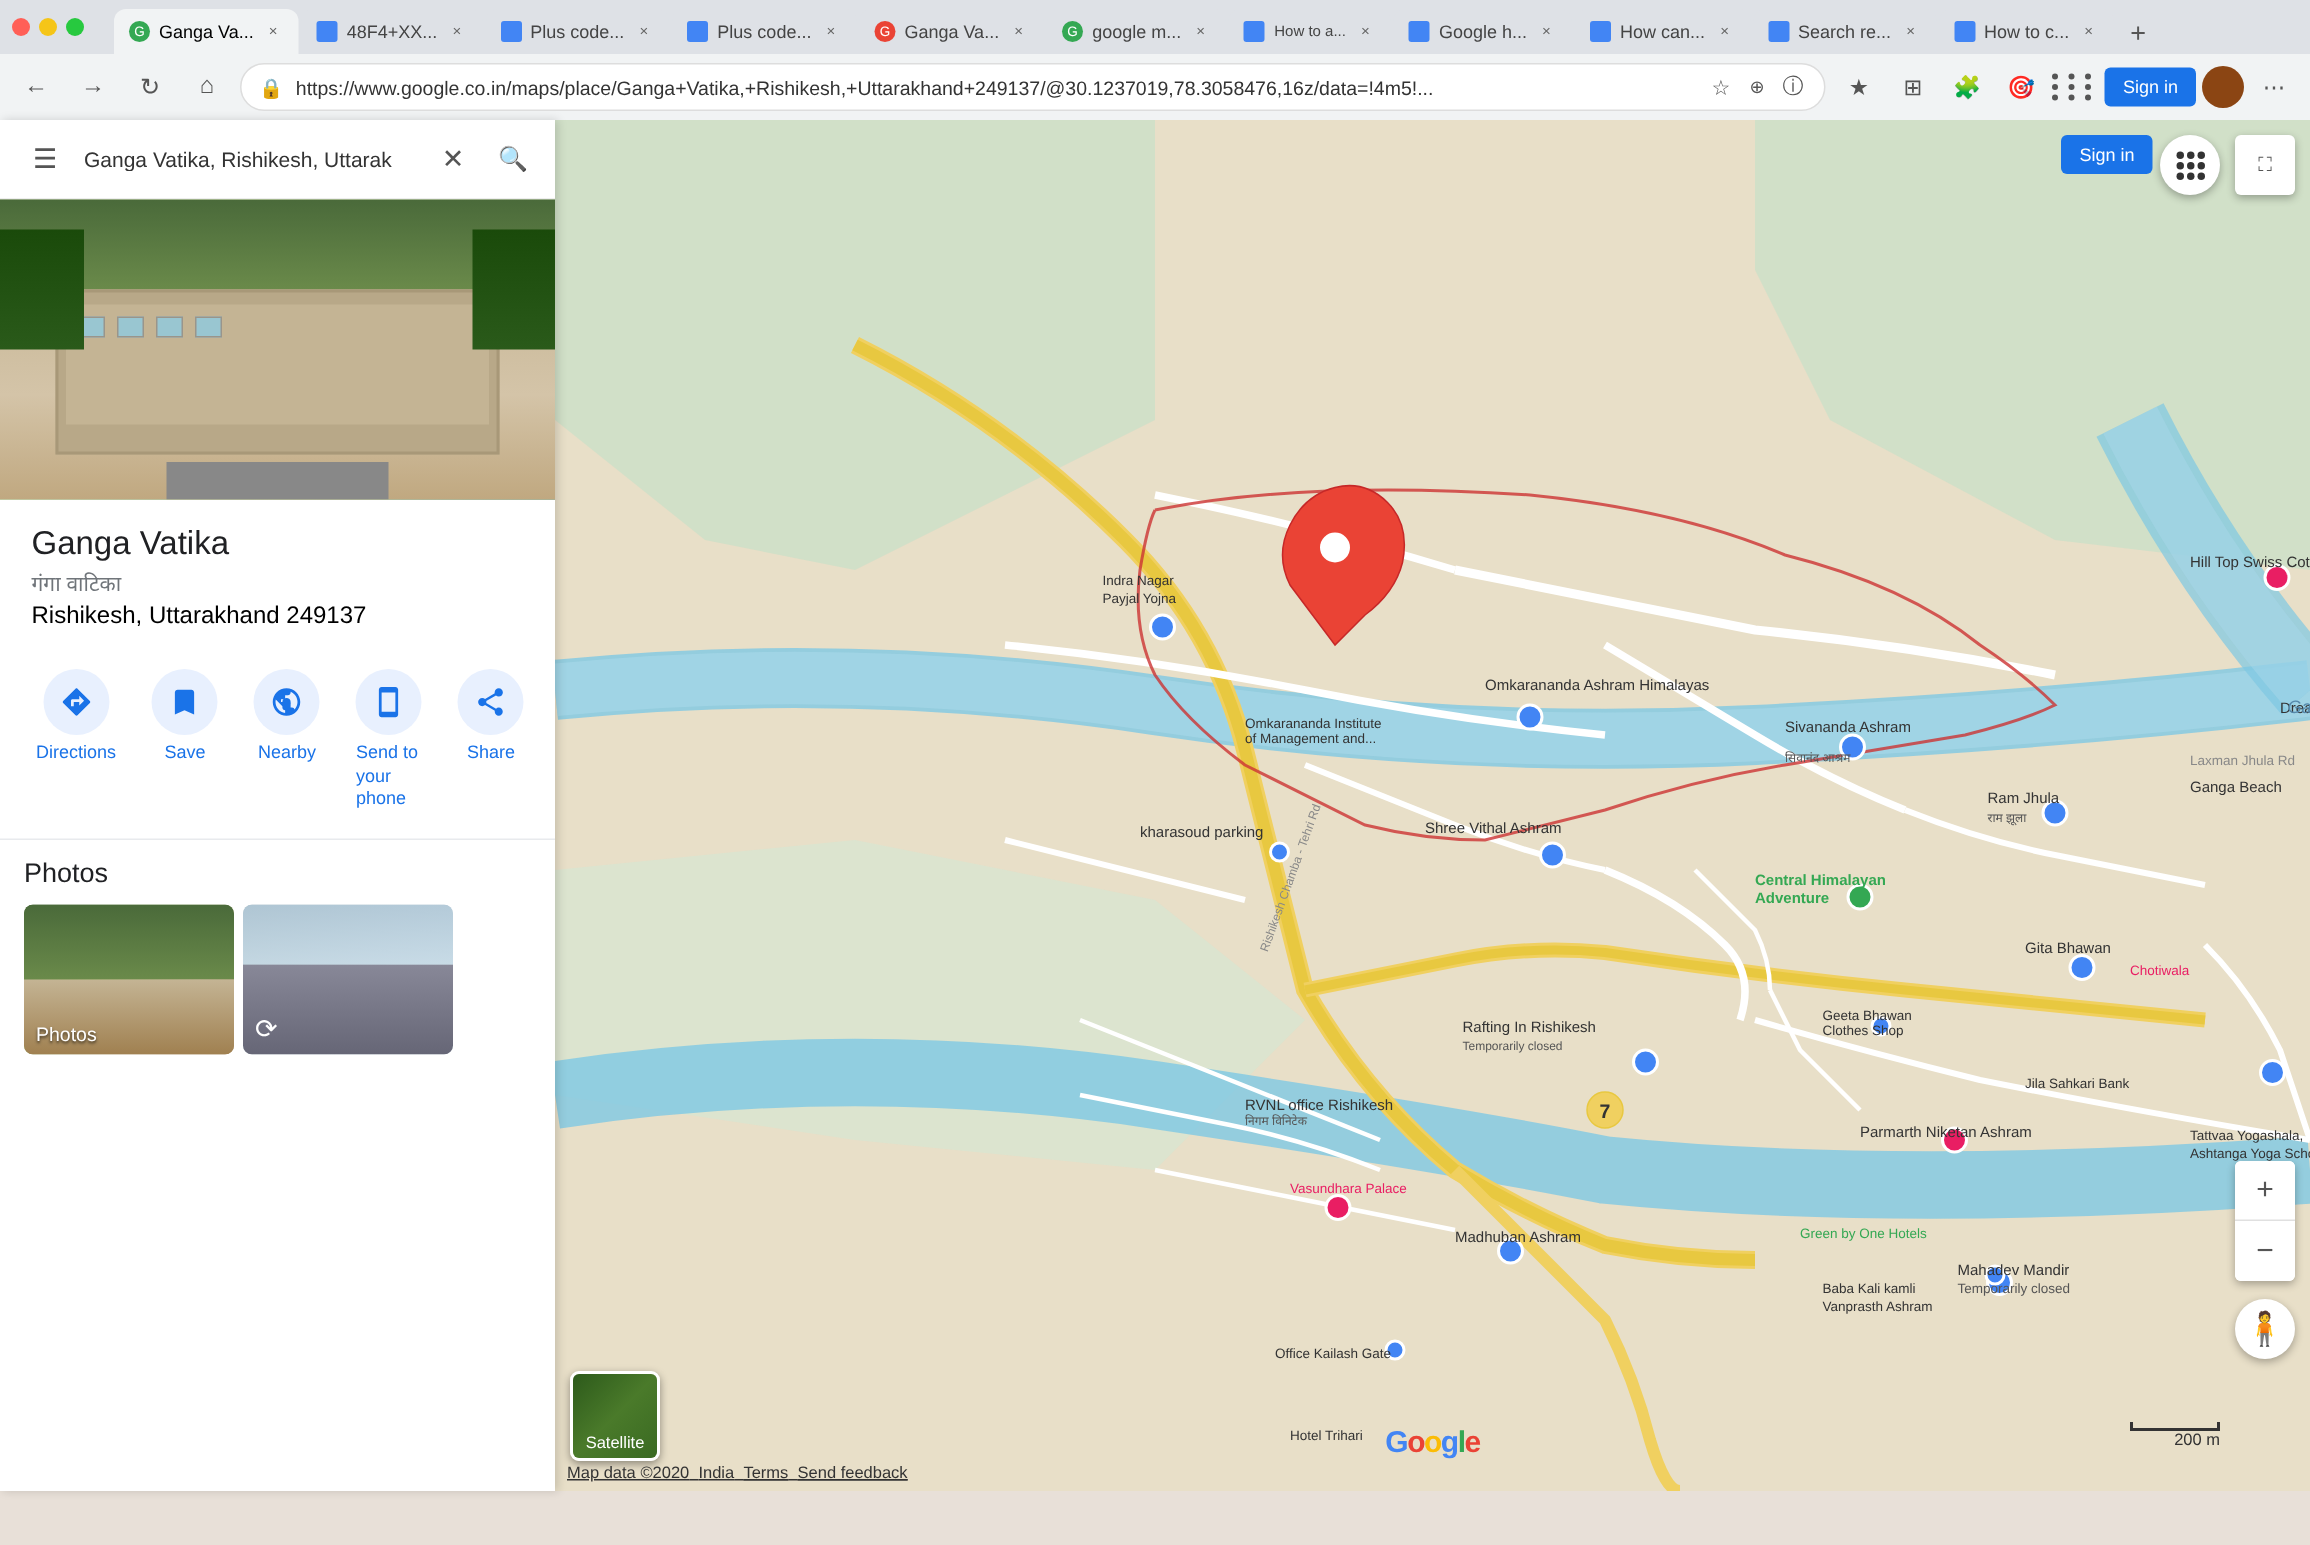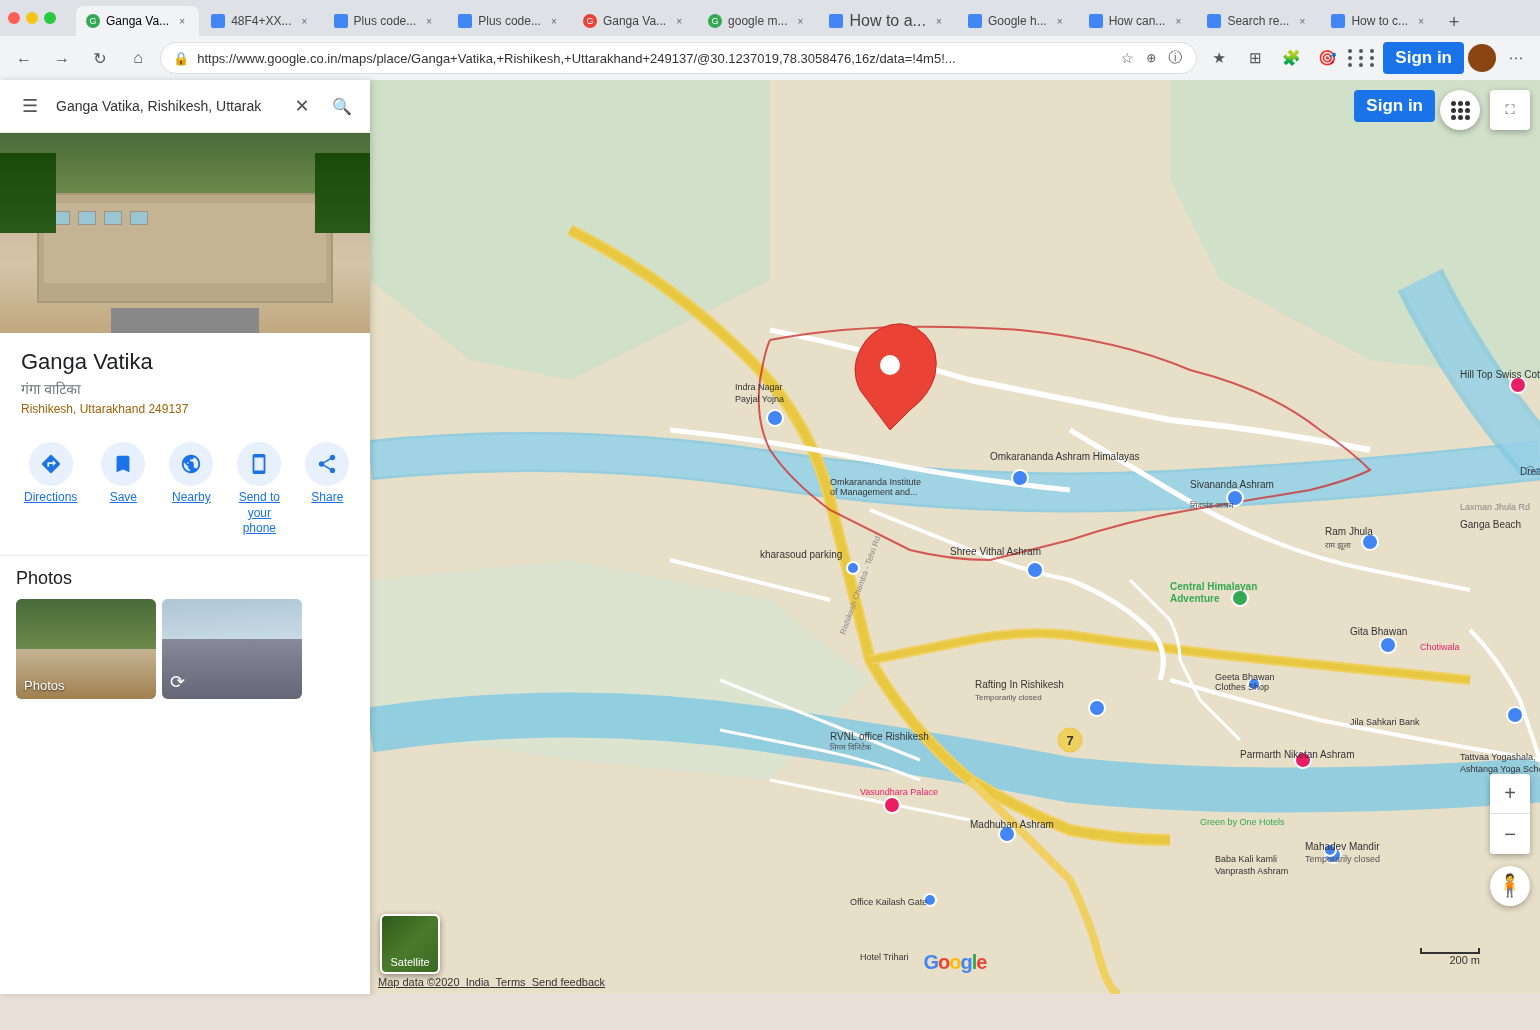--- a/index.html
+++ b/index.html
@@ -152,23 +152,23 @@
       background: transparent;
       cursor: pointer;
       display: flex; align-items: center; justify-content: center;
     }
     .sign-in-btn {
       background: #1a73e8;
       color: #fff;
       border: none;
       border-radius: 4px;
       padding: 6px 12px;
-      font-size: 17px;
-      cursor: pointer;
-      font-weight: 700;
+      font-size: 12px;
+      cursor: pointer;
+      font-weight: 400;
     }
     .profile-avatar {
       width: 28px; height: 28px;
       border-radius: 50%;
       background: #8b4513;
       overflow: hidden;
       cursor: pointer;
     }
 
     
@@ -246,22 +246,22 @@
       font-weight: 400;
       color: #202124;
       margin-bottom: 4px;
     }
     .place-name-local {
       font-size: 14px;
       color: #70757a;
       margin-bottom: 4px;
     }
     .place-address {
-      font-size: 12px;
-      color: #a16207;
+      font-size: 16px;
+      color: #000000;
     }
 
     
     .action-buttons {
       display: flex;
       padding: 12px 16px;
       gap: 8px;
       border-bottom: 1px solid #e8eaed;
     }
     .action-btn {
@@ -278,23 +278,22 @@
     .action-icon-circle {
       width: 44px; height: 44px;
       border-radius: 50%;
       background: #e8f0fe;
       display: flex; align-items: center; justify-content: center;
       font-size: 20px;
     }
     .action-btn-label {
       font-size: 12px;
       color: #1a73e8;
-      text-align: center;
+      text-align: left;
       line-height: 1.3;
-      text-decoration: underline;
     }
 
     
     .photos-section {
       padding: 12px 16px;
     }
     .photos-title {
       font-size: 18px;
       font-weight: 400;
       color: #202124;
@@ -517,21 +516,21 @@
         <span style="font-size:12px; max-width:80px; overflow:hidden; text-overflow:ellipsis; white-space:nowrap;">Ganga Va...</span>
         <button class="tab-close">×</button>
       </div>
       <div class="tab">
         <span class="tab-favicon" style="background:#34a853; width:14px; height:14px; border-radius:50%; display:inline-flex; align-items:center; justify-content:center; font-size:9px; color:#fff;">G</span>
         <span style="font-size:12px; max-width:80px; overflow:hidden; text-overflow:ellipsis; white-space:nowrap;">google m...</span>
         <button class="tab-close">×</button>
       </div>
       <div class="tab">
         <span class="tab-favicon" style="background:#4285f4; width:14px; height:14px; border-radius:2px;"></span>
-        <span style="font-size:16px; max-width:80px; overflow:hidden; text-overflow:ellipsis; white-space:nowrap;">How to a...</span>
+        <span style="font-size:10px; max-width:80px; overflow:hidden; text-overflow:ellipsis; white-space:nowrap;">How to a...</span>
         <button class="tab-close">×</button>
       </div>
       <div class="tab">
         <span class="tab-favicon" style="background:#4285f4; width:14px; height:14px; border-radius:2px;"></span>
         <span style="font-size:12px; max-width:80px; overflow:hidden; text-overflow:ellipsis; white-space:nowrap;">Google h...</span>
         <button class="tab-close">×</button>
       </div>
       <div class="tab">
         <span class="tab-favicon" style="background:#4285f4; width:14px; height:14px; border-radius:2px;"></span>
         <span style="font-size:12px; max-width:80px; overflow:hidden; text-overflow:ellipsis; white-space:nowrap;">How can...</span>

